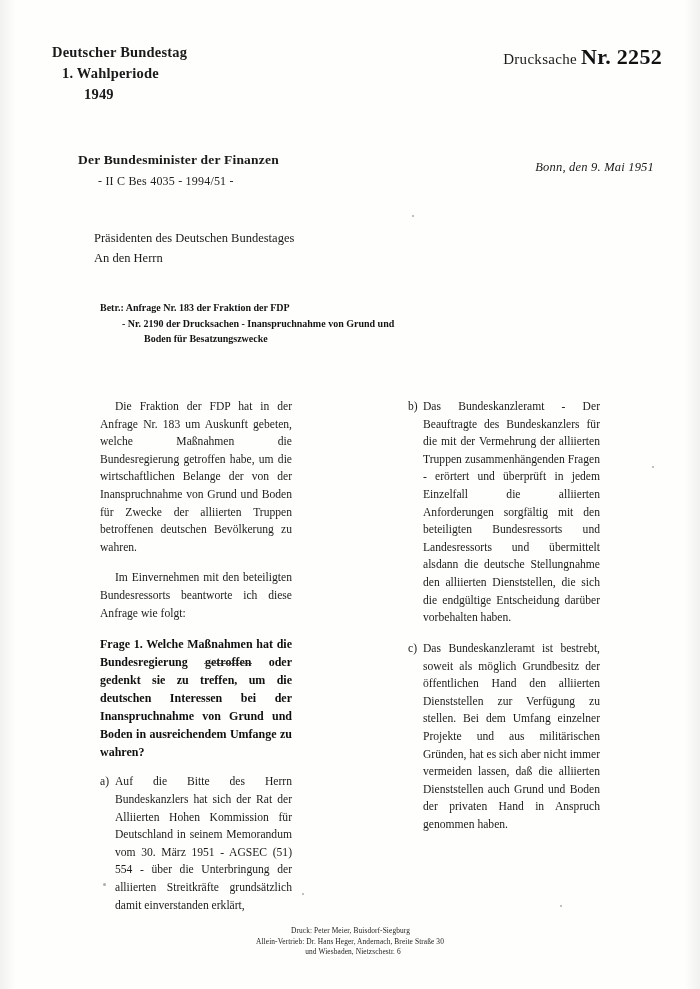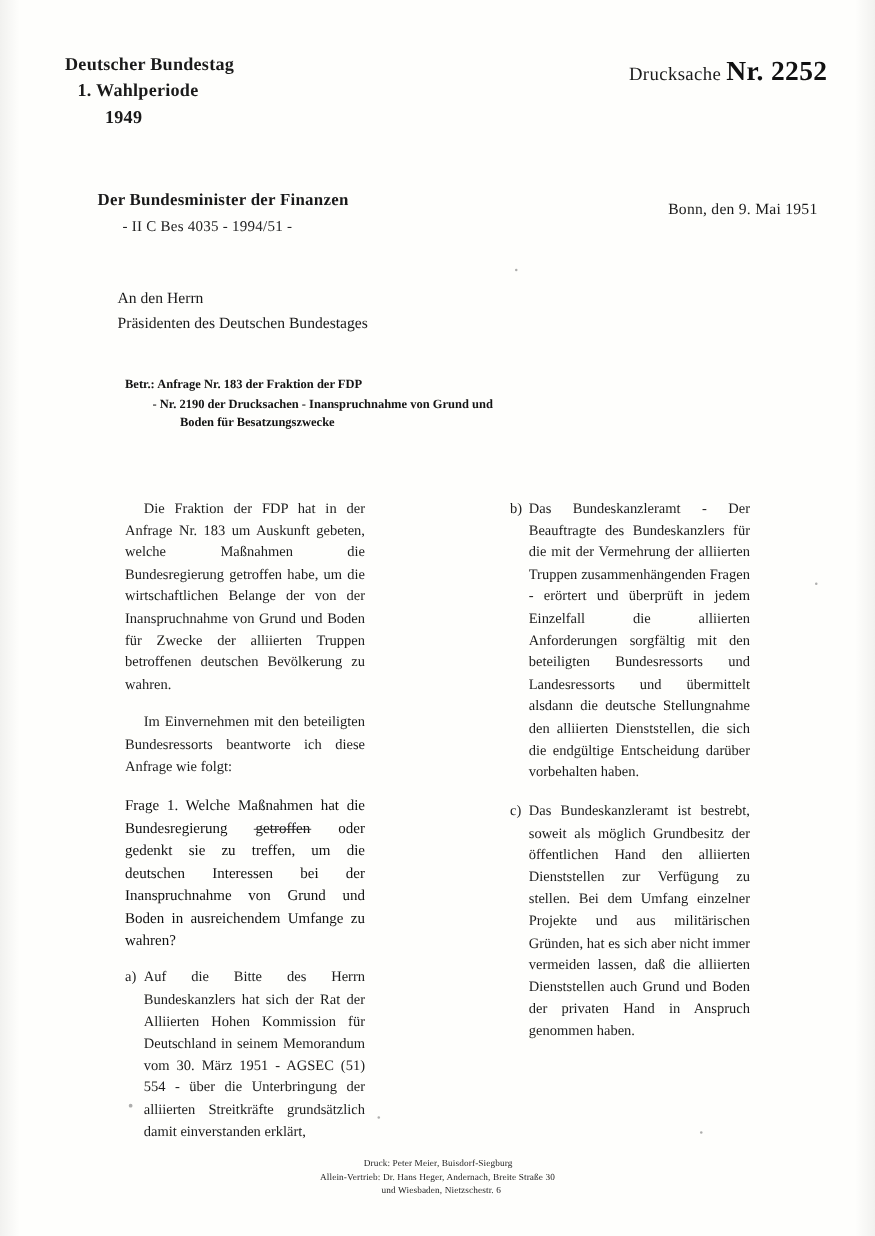--- a/index.html
+++ b/index.html
@@ -82,20 +82,21 @@
     letter-spacing: 0.2px;
     color: #222;
   }
   .place-date {
     position: absolute;
     right: 46px;
     top: 160px;
     font-size: 12.5px;
     letter-spacing: 0.2px;
     color: #1a1a1a;
+    font-style: italic;
   }
 
   
   .addressee {
     position: absolute;
     left: 94px;
     top: 228px;
     font-size: 12.5px;
     line-height: 1.6;
     color: #1a1a1a;
@@ -129,21 +130,21 @@
   .col-right { left: 408px; }
 
   .para {
     margin: 0 0 13px 0;
     text-align: justify;
     text-justify: inter-word;
   }
   .para.indent { text-indent: 15px; }
 
   .q-head {
-    font-weight: normal;
+    font-weight: bold;
     font-size: 12px;
     line-height: 1.5;
     margin: 0 0 12px 0;
     text-align: justify;
     color: #101010;
   }
   .q-head .qlabel { }
 
   .item {
     display: flex;
@@ -221,22 +222,22 @@
     <div class="hdr-right">
       <span class="ds">Drucksache</span>
       <span class="nr">Nr. 2252</span>
     </div>
 
     <div class="ministry">Der Bundesminister der Finanzen</div>
     <div class="filenr">- II C Bes 4035 - 1994/51 -</div>
     <div class="place-date">Bonn, den 9. Mai 1951</div>
 
     <div class="addressee">
+      <div>Präsidenten des Deutschen Bundestages</div>
       <div>An den Herrn</div>
-      <div>Präsidenten des Deutschen Bundestages</div>
     </div>
 
     <div class="subject">
       <div class="sl1">Betr.: Anfrage Nr. 183 der Fraktion der FDP</div>
       <div class="sl2">- Nr. 2190 der Drucksachen - Inanspruchnahme von Grund und</div>
       <div class="sl3">Boden für Besatzungszwecke</div>
     </div>
 
     <div class="col col-left">
       <p class="para indent">Die Fraktion der FDP hat in der Anfrage Nr. 183 um Auskunft gebeten, welche Maßnahmen die Bundesregierung getroffen habe, um die wirtschaftlichen Belange der von der Inanspruchnahme von Grund und Boden für Zwecke der alliierten Truppen betroffenen deutschen Bevölkerung zu wahren.</p>

